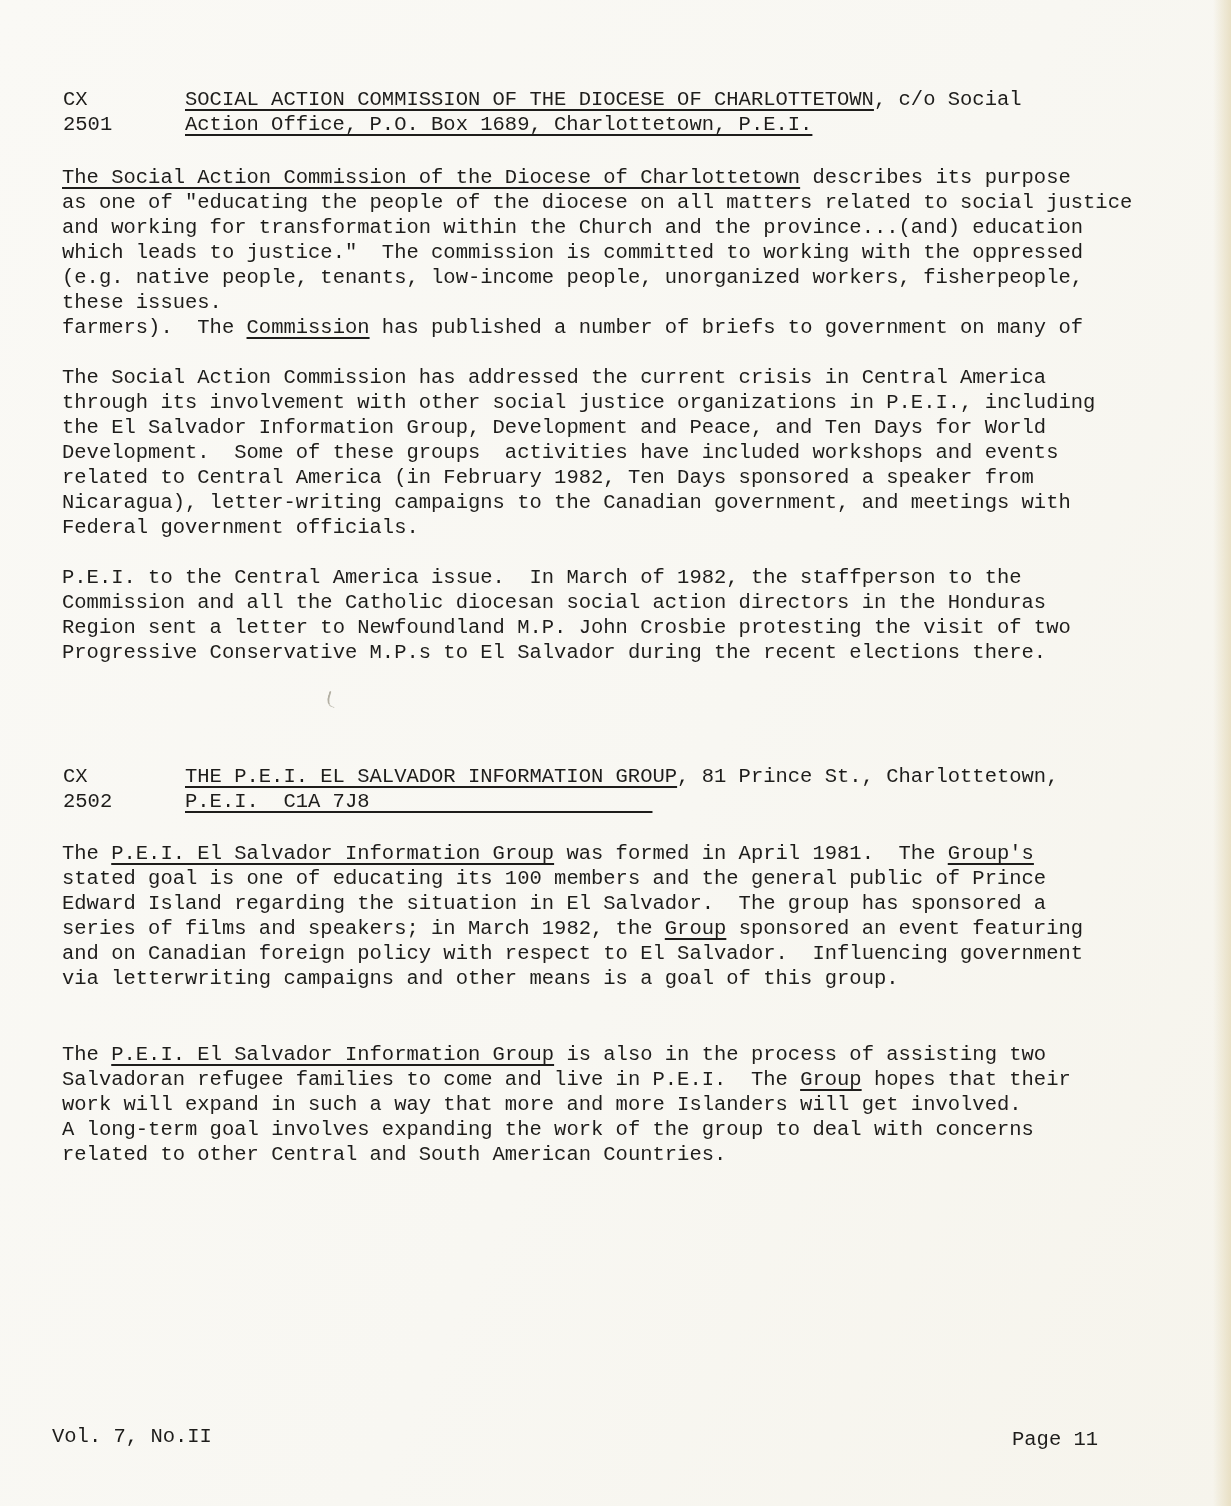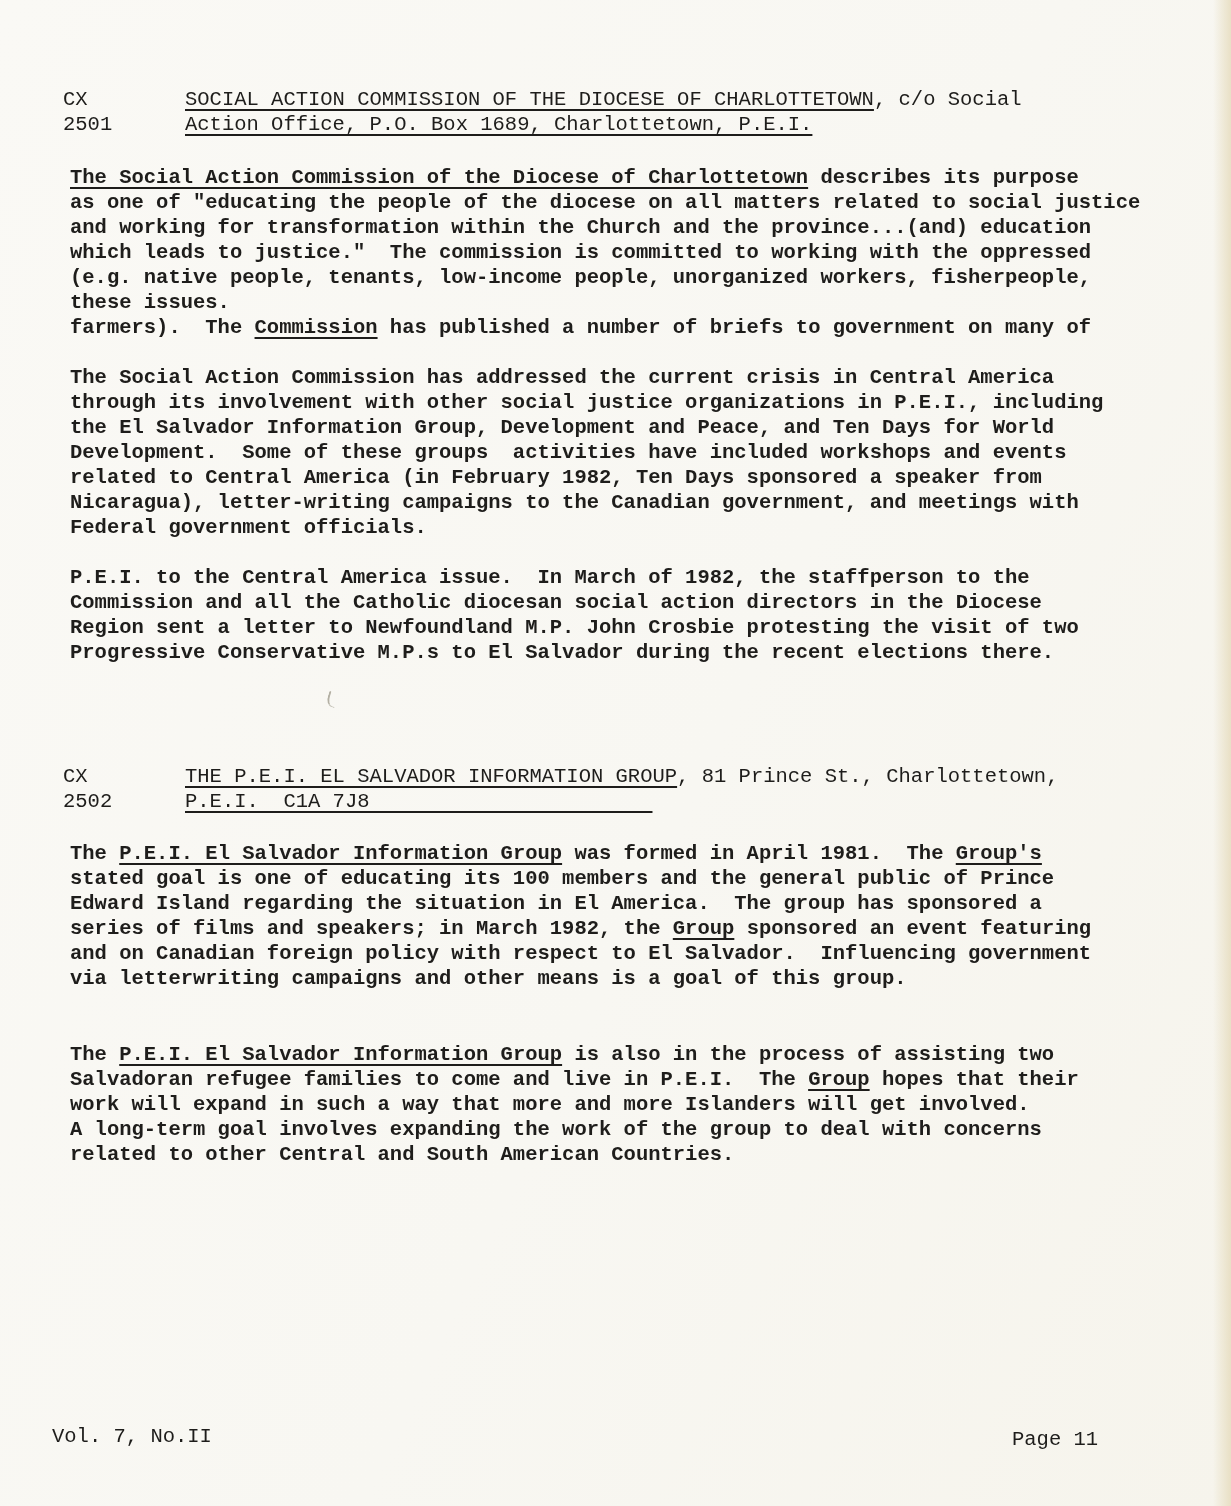--- a/index.html
+++ b/index.html
@@ -13,21 +13,21 @@
     color: #1e1d1b;
     overflow: hidden;
   }
   .tline { height: 25px; line-height: 25px; white-space: pre; }
   .u { text-decoration: underline; text-decoration-thickness: 2px; text-underline-offset: 4px; }
   .entry-header { position: absolute; left: 63px; display: flex; align-items: flex-start; }
   .entry-code { width: 122px; flex: 0 0 122px; }
   .entry-title { flex: 1 1 auto; }
   #entry1-header { top: 87px; }
   #entry2-header { top: 764px; }
-  .para { position: absolute; left: 70px; font-weight: bold; }
+  .para { position: absolute; left: 62px; }
   #para-1 { top: 165px; }
   #para-2 { top: 365px; }
   #para-3 { top: 565px; }
   #para-4 { top: 841px; }
   #para-5 { top: 1042px; }
   .footer-left  { position: absolute; left: 52px;  top: 1424px; }
   .footer-right { position: absolute; left: 1012px; top: 1427px; }
   .edge-shadow {
     position: absolute; top: 0; right: 0; bottom: 0; width: 18px;
     background: linear-gradient(to right, rgba(233,224,198,0), rgba(230,220,190,0.85));
@@ -69,40 +69,40 @@
       <div class="tline"><span>The Social Action Commission has addressed the current crisis in Central America</span></div>
       <div class="tline"><span>through its involvement with other social justice organizations in P.E.I., including</span></div>
       <div class="tline"><span>the El Salvador Information Group, Development and Peace, and Ten Days for World</span></div>
       <div class="tline"><span>Development.  Some of these groups  activities have included workshops and events</span></div>
       <div class="tline"><span>related to Central America (in February 1982, Ten Days sponsored a speaker from</span></div>
       <div class="tline"><span>Nicaragua), letter-writing campaigns to the Canadian government, and meetings with</span></div>
       <div class="tline"><span>Federal government officials.</span></div>
     </div>
   <div class="para" id="para-3">
       <div class="tline"><span>P.E.I. to the Central America issue.  In March of 1982, the staffperson to the</span></div>
-      <div class="tline"><span>Commission and all the Catholic diocesan social action directors in the Diocese</span></div>
+      <div class="tline"><span>Commission and all the Catholic diocesan social action directors in the Honduras</span></div>
       <div class="tline"><span>Region sent a letter to Newfoundland M.P. John Crosbie protesting the visit of two</span></div>
       <div class="tline"><span>Progressive Conservative M.P.s to El Salvador during the recent elections there.</span></div>
     </div>
 
   <div class="entry-header" id="entry2-header">
     <div class="entry-code">
       <div class="tline">CX</div>
       <div class="tline">2502</div>
     </div>
     <div class="entry-title">
         <div class="tline"><span class="u">THE P.E.I. EL SALVADOR INFORMATION GROUP</span><span>, 81 Prince St., Charlottetown,</span></div>
         <div class="tline"><span class="u">P.E.I.  C1A 7J8                       </span></div>
       </div>
   </div>
 
   <div class="para" id="para-4">
       <div class="tline"><span>The </span><span class="u">P.E.I. El Salvador Information Group</span><span> was formed in April 1981.  The </span><span class="u">Group's</span></div>
       <div class="tline"><span>stated goal is one of educating its 100 members and the general public of Prince</span></div>
-      <div class="tline"><span>Edward Island regarding the situation in El America.  The group has sponsored a</span></div>
+      <div class="tline"><span>Edward Island regarding the situation in El Salvador.  The group has sponsored a</span></div>
       <div class="tline"><span>series of films and speakers; in March 1982, the </span><span class="u">Group</span><span> sponsored an event featuring</span></div>
       <div class="tline"><span>and on Canadian foreign policy with respect to El Salvador.  Influencing government</span></div>
       <div class="tline"><span>via letterwriting campaigns and other means is a goal of this group.</span></div>
     </div>
   <div class="para" id="para-5">
       <div class="tline"><span>The </span><span class="u">P.E.I. El Salvador Information Group</span><span> is also in the process of assisting two</span></div>
       <div class="tline"><span>Salvadoran refugee families to come and live in P.E.I.  The </span><span class="u">Group</span><span> hopes that their</span></div>
       <div class="tline"><span>work will expand in such a way that more and more Islanders will get involved.</span></div>
       <div class="tline"><span>A long-term goal involves expanding the work of the group to deal with concerns</span></div>
       <div class="tline"><span>related to other Central and South American Countries.</span></div>

